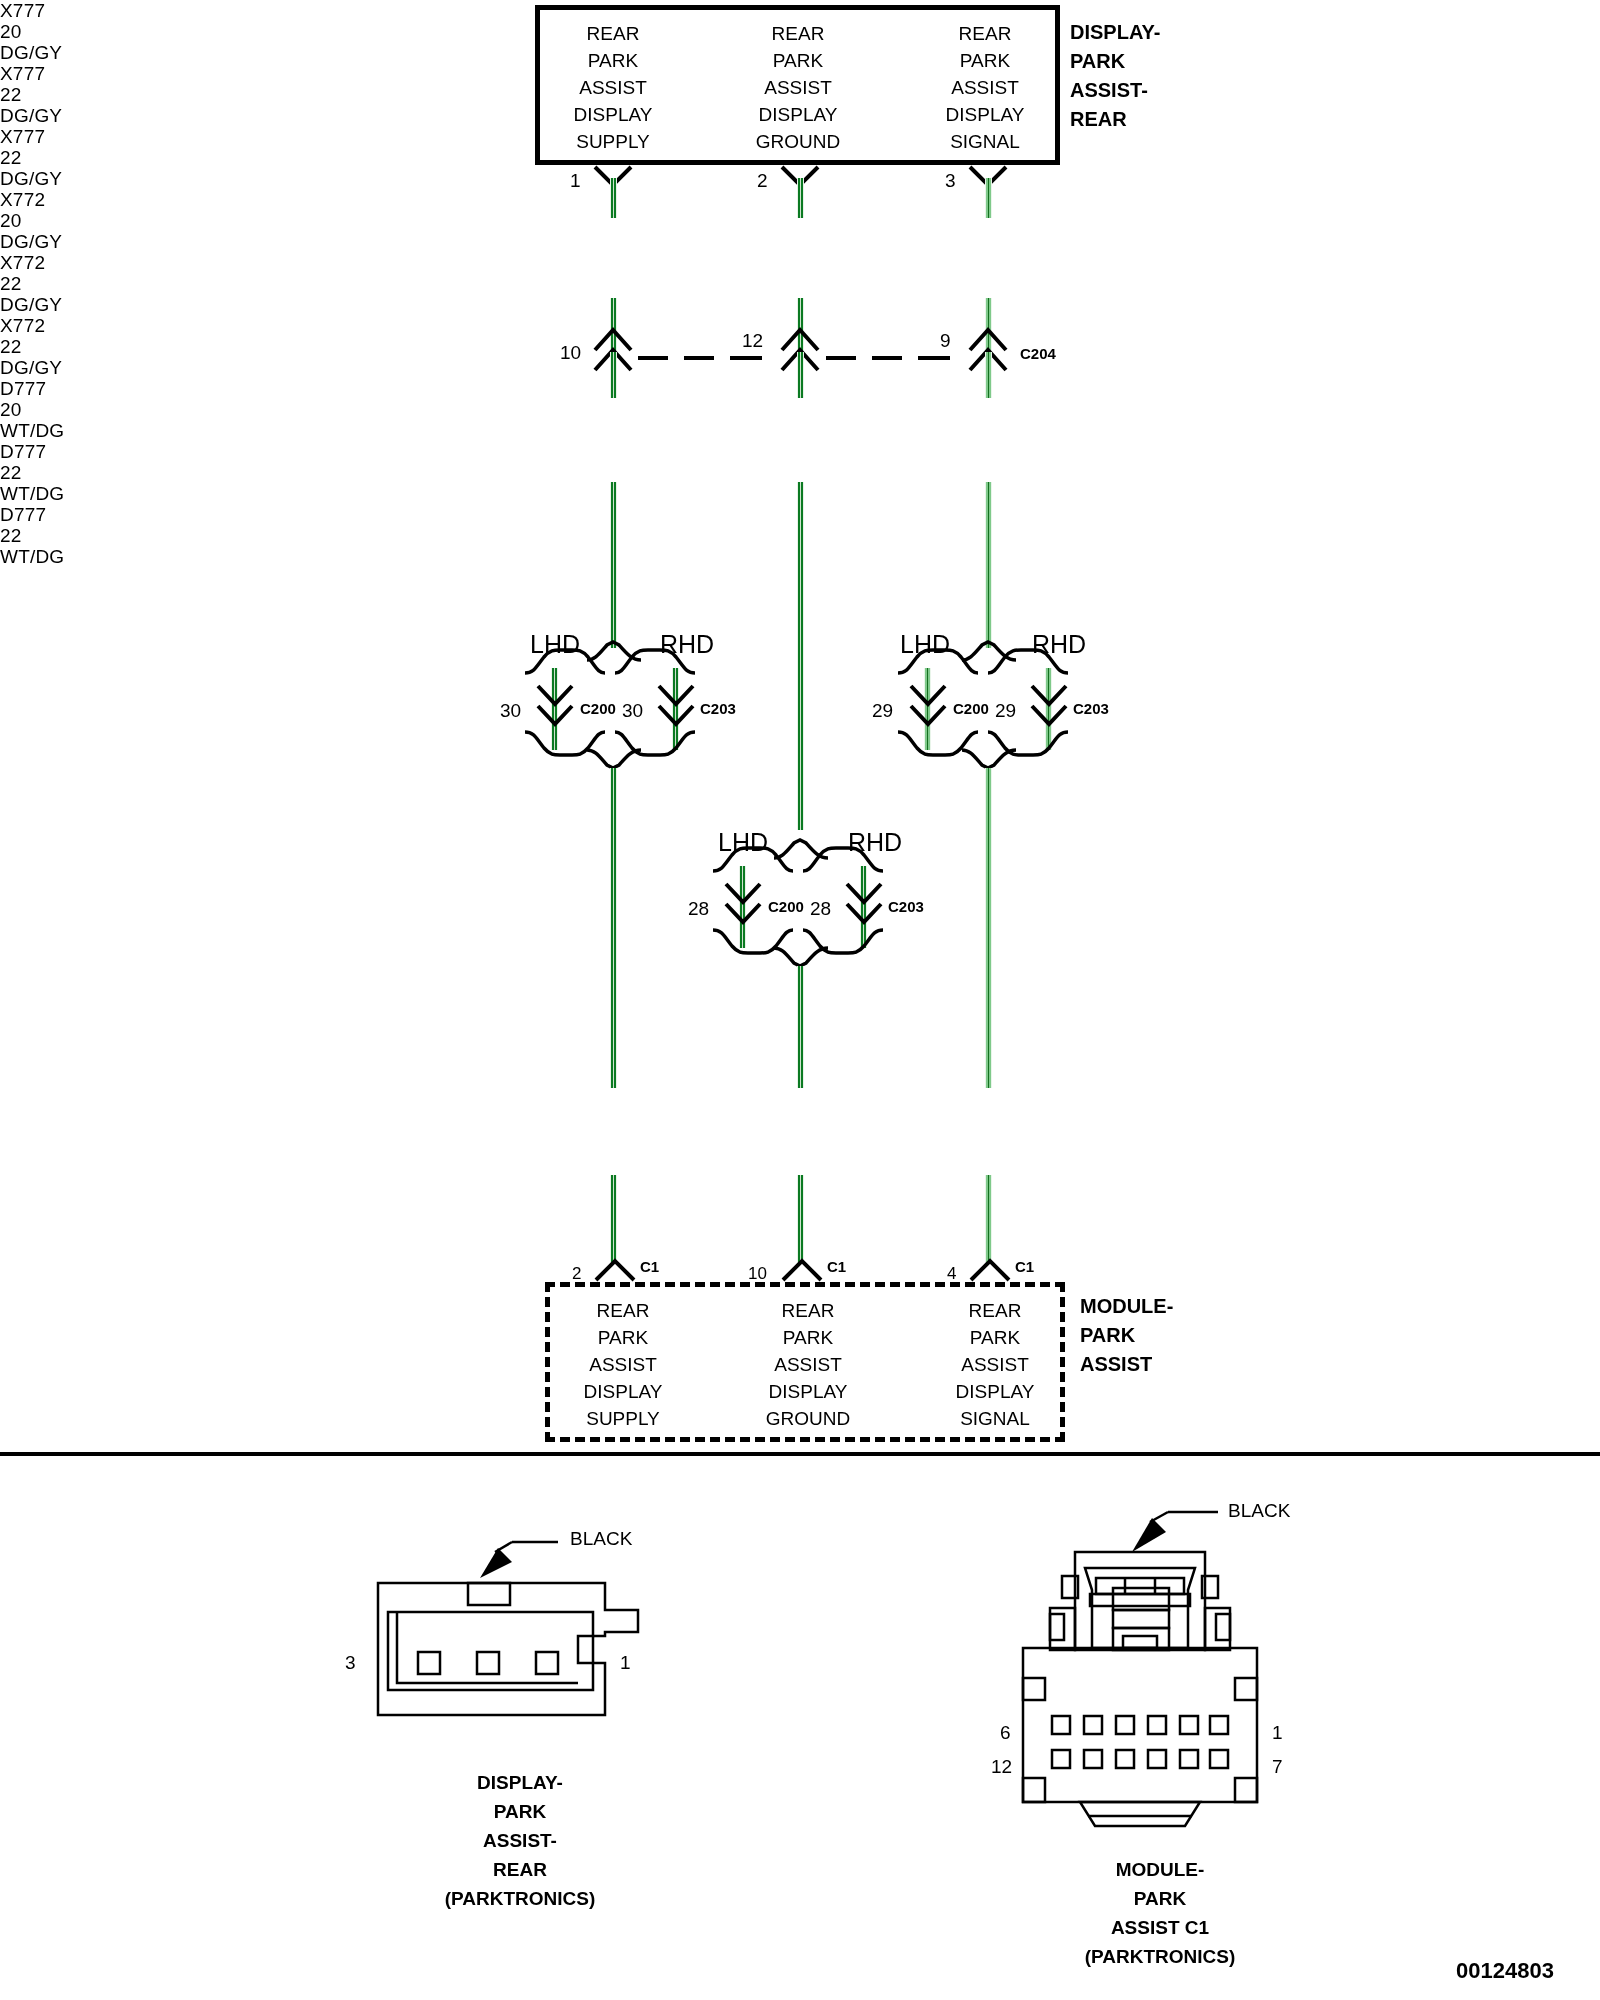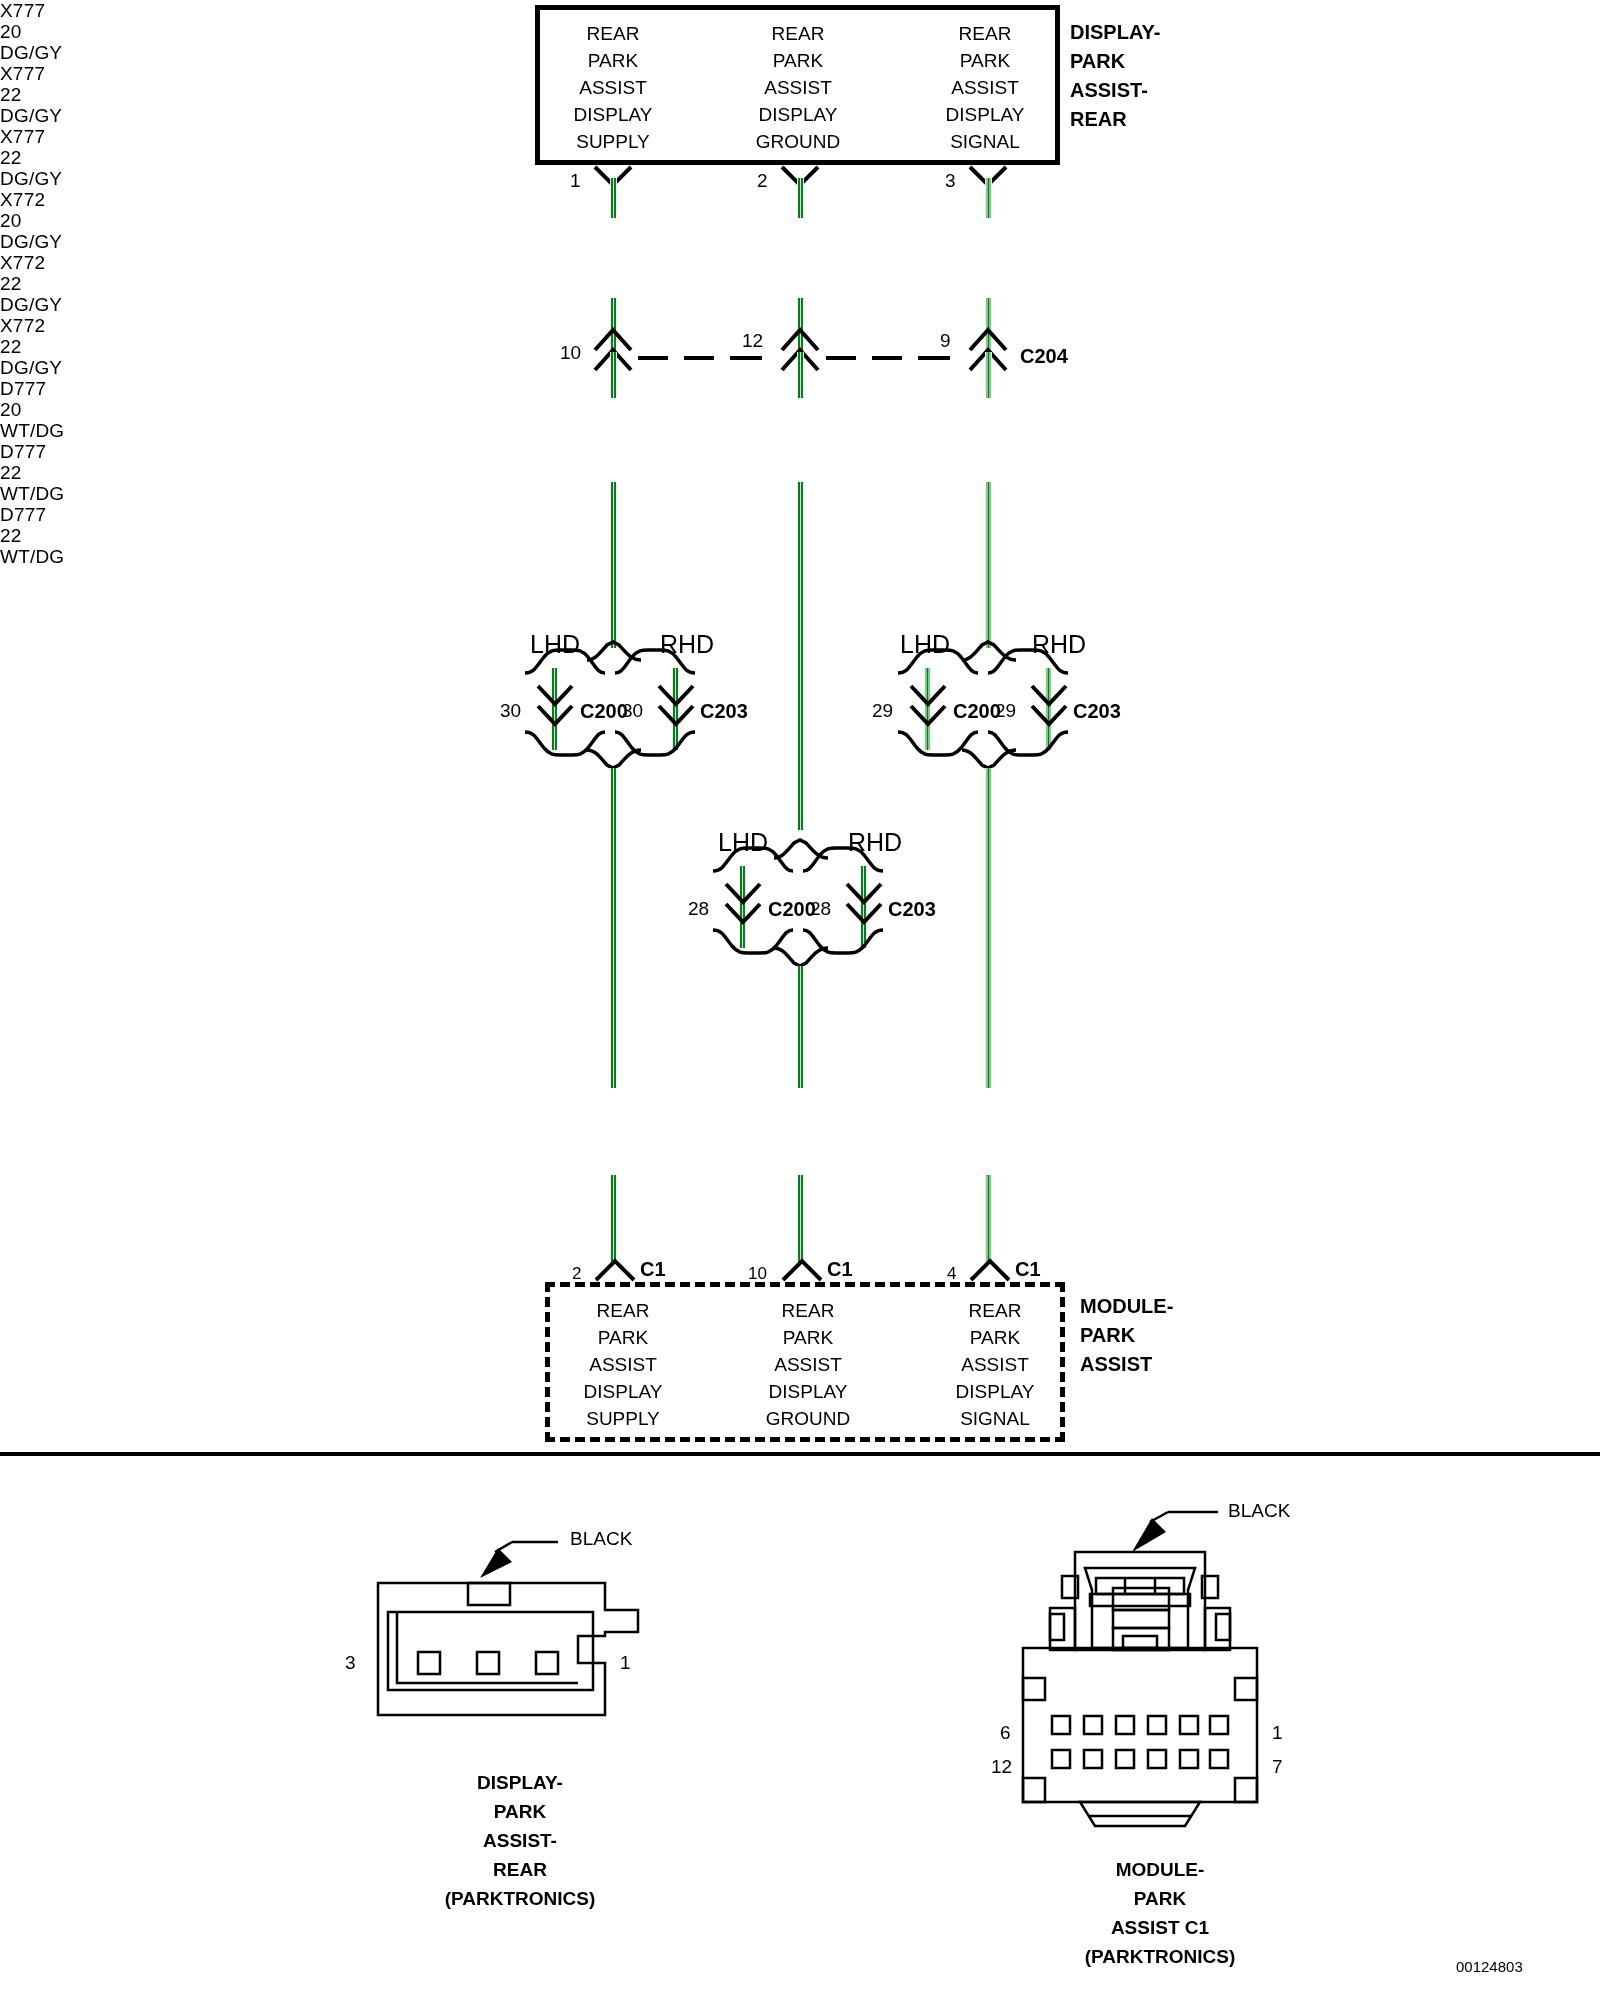--- a/index.html
+++ b/index.html
@@ -79,41 +79,41 @@
   .dash-seg{position:absolute;height:4px;background:#000;}
 
   .pinnum{
     position:absolute;
     font-size:19px;
     white-space:nowrap;
   }
   .connlabel{
     position:absolute;
     font-weight:bold;
-    font-size:20px;
+    font-size:15px;
     white-space:nowrap;
   }
   .hdlabel{
     position:absolute;
     font-size:25px;
     white-space:nowrap;
   }
   svg{display:block;overflow:visible;}
   .cap{
     position:absolute;
     text-align:center;
     font-weight:bold;
     font-size:19px;
     line-height:29px;
     white-space:nowrap;
   }
   .docid{
     position:absolute;
-    font-weight:normal;
-    font-size:15px;
+    font-weight:bold;
+    font-size:22px;
     white-space:nowrap;
   }
   .blacklbl{
     position:absolute;
     font-size:19px;
     white-space:nowrap;
   }
 </style>
 </head>
 <body>

